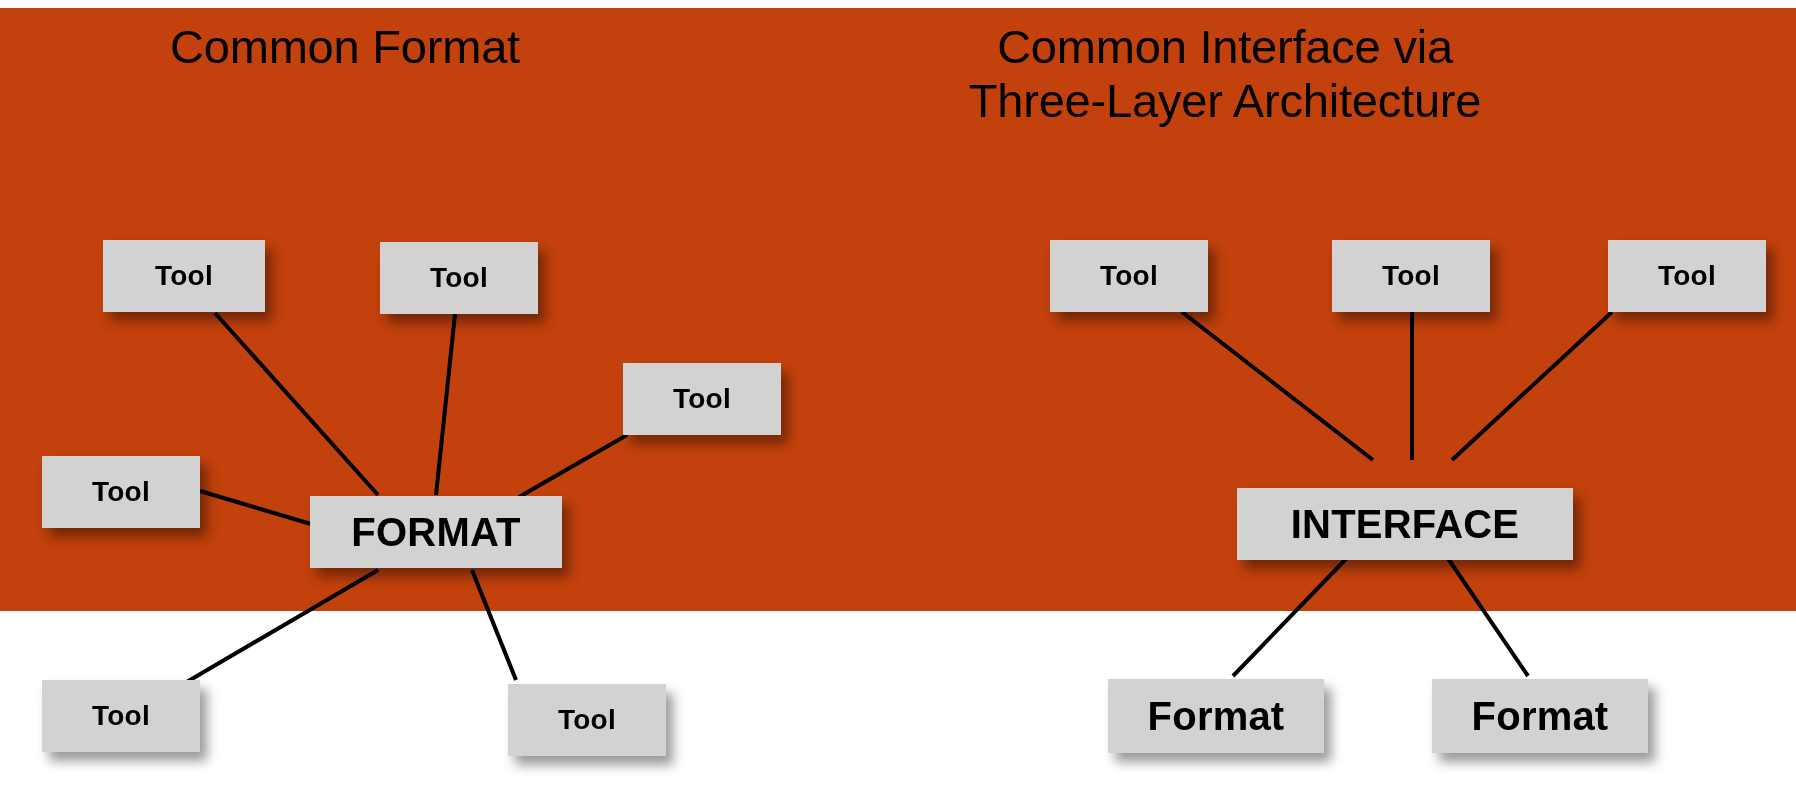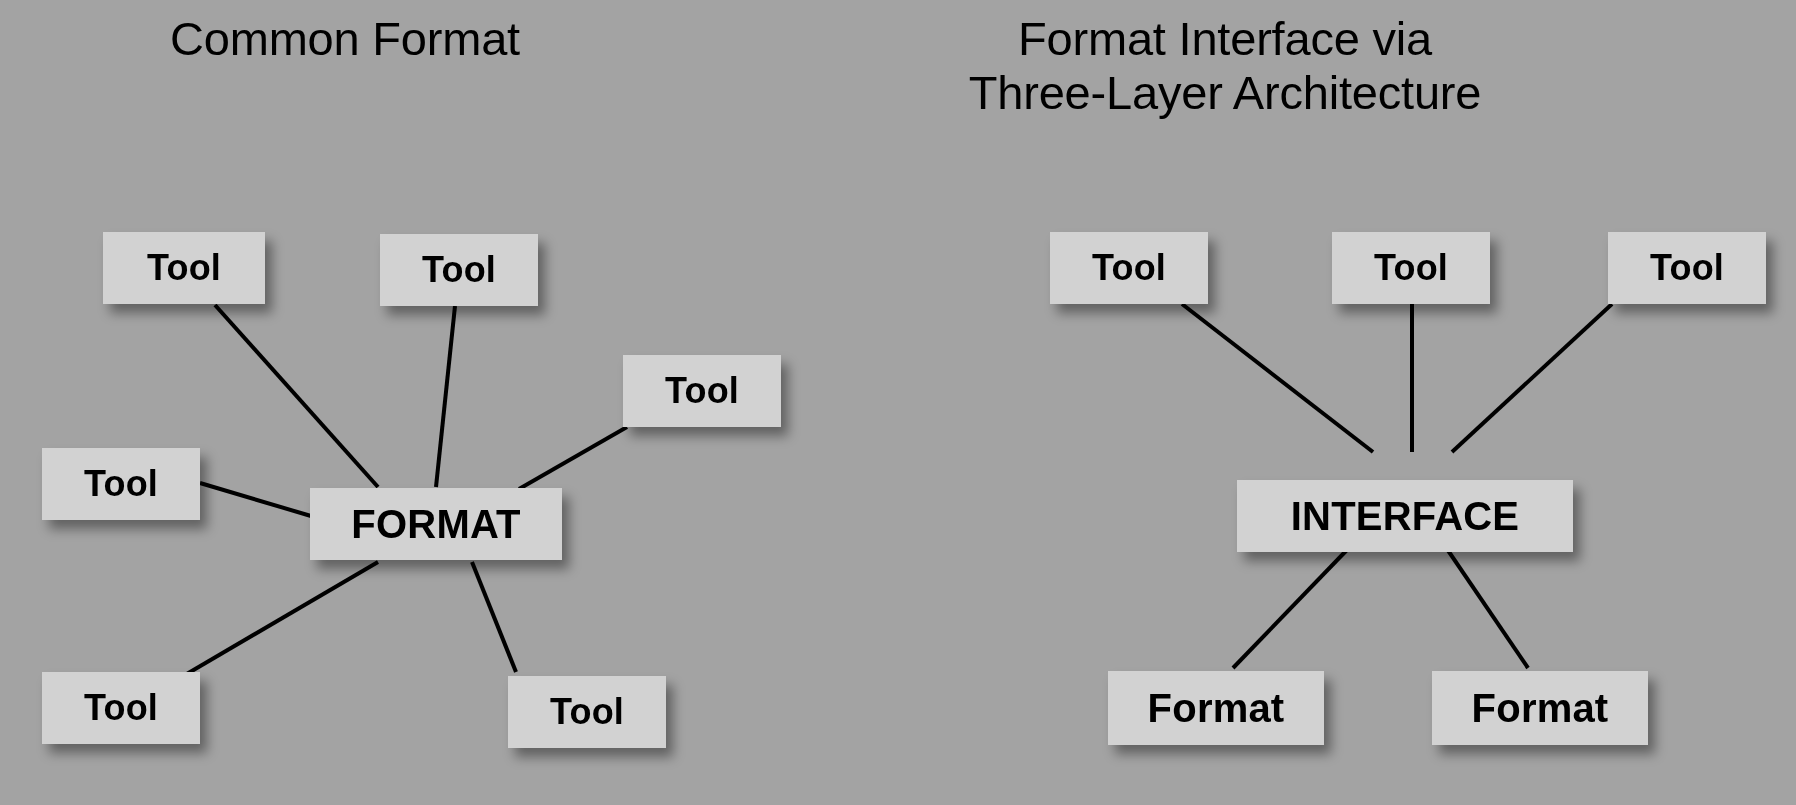--- a/index.html
+++ b/index.html
@@ -10,22 +10,23 @@
   body {
     width: 1796px;
     height: 805px;
     overflow: hidden;
     font-family: "Liberation Sans", sans-serif;
     -webkit-font-smoothing: antialiased;
   }
   #stage {
     position: relative;
     width: 1796px;
-    height: 805px;
-    background: #a3a3a3;
+    height: 603px;
+    background: #c2410c;
+    margin-top: 8px;
   }
   .panel-title {
     position: absolute;
     text-align: center;
     color: #000000;
     font-family: "Liberation Sans", sans-serif;
     font-weight: 400;
     font-size: 47px;
     line-height: 54px;
     letter-spacing: -0.2px;
@@ -56,32 +57,32 @@
     color: #000000;
     display: flex;
     align-items: center;
     justify-content: center;
     font-family: "Liberation Sans", sans-serif;
     font-weight: 700;
     letter-spacing: 0.2px;
     box-shadow: 7px 9px 11px rgba(0,0,0,0.40);
     box-sizing: border-box;
   }
-  .node.tool   { font-size: 36px; }
+  .node.tool   { font-size: 28px; }
   .node.format { font-size: 40px; }
   .node.hub    { font-size: 40px; }
 </style>
 </head>
 <body>
 
 <div id="stage">
 
   <div class="panel-title" id="title-left">Common Format</div>
 
-  <div class="panel-title" id="title-right">Format Interface via
+  <div class="panel-title" id="title-right">Common Interface via
 Three-Layer Architecture</div>
 
   <svg class="edges" id="edge-layer" viewBox="0 0 1796 805">
       <line x1="215" y1="305" x2="378" y2="487" stroke="#000000" stroke-width="4" stroke-linecap="butt"></line>
       <line x1="455" y1="306" x2="436" y2="487" stroke="#000000" stroke-width="4" stroke-linecap="butt"></line>
       <line x1="627" y1="427" x2="519" y2="489" stroke="#000000" stroke-width="4" stroke-linecap="butt"></line>
       <line x1="200" y1="483" x2="311" y2="516" stroke="#000000" stroke-width="4" stroke-linecap="butt"></line>
       <line x1="185" y1="675" x2="378" y2="562" stroke="#000000" stroke-width="4" stroke-linecap="butt"></line>
       <line x1="516" y1="672" x2="472" y2="562" stroke="#000000" stroke-width="4" stroke-linecap="butt"></line>
       <line x1="1182" y1="304" x2="1373" y2="452" stroke="#000000" stroke-width="4" stroke-linecap="butt"></line>

